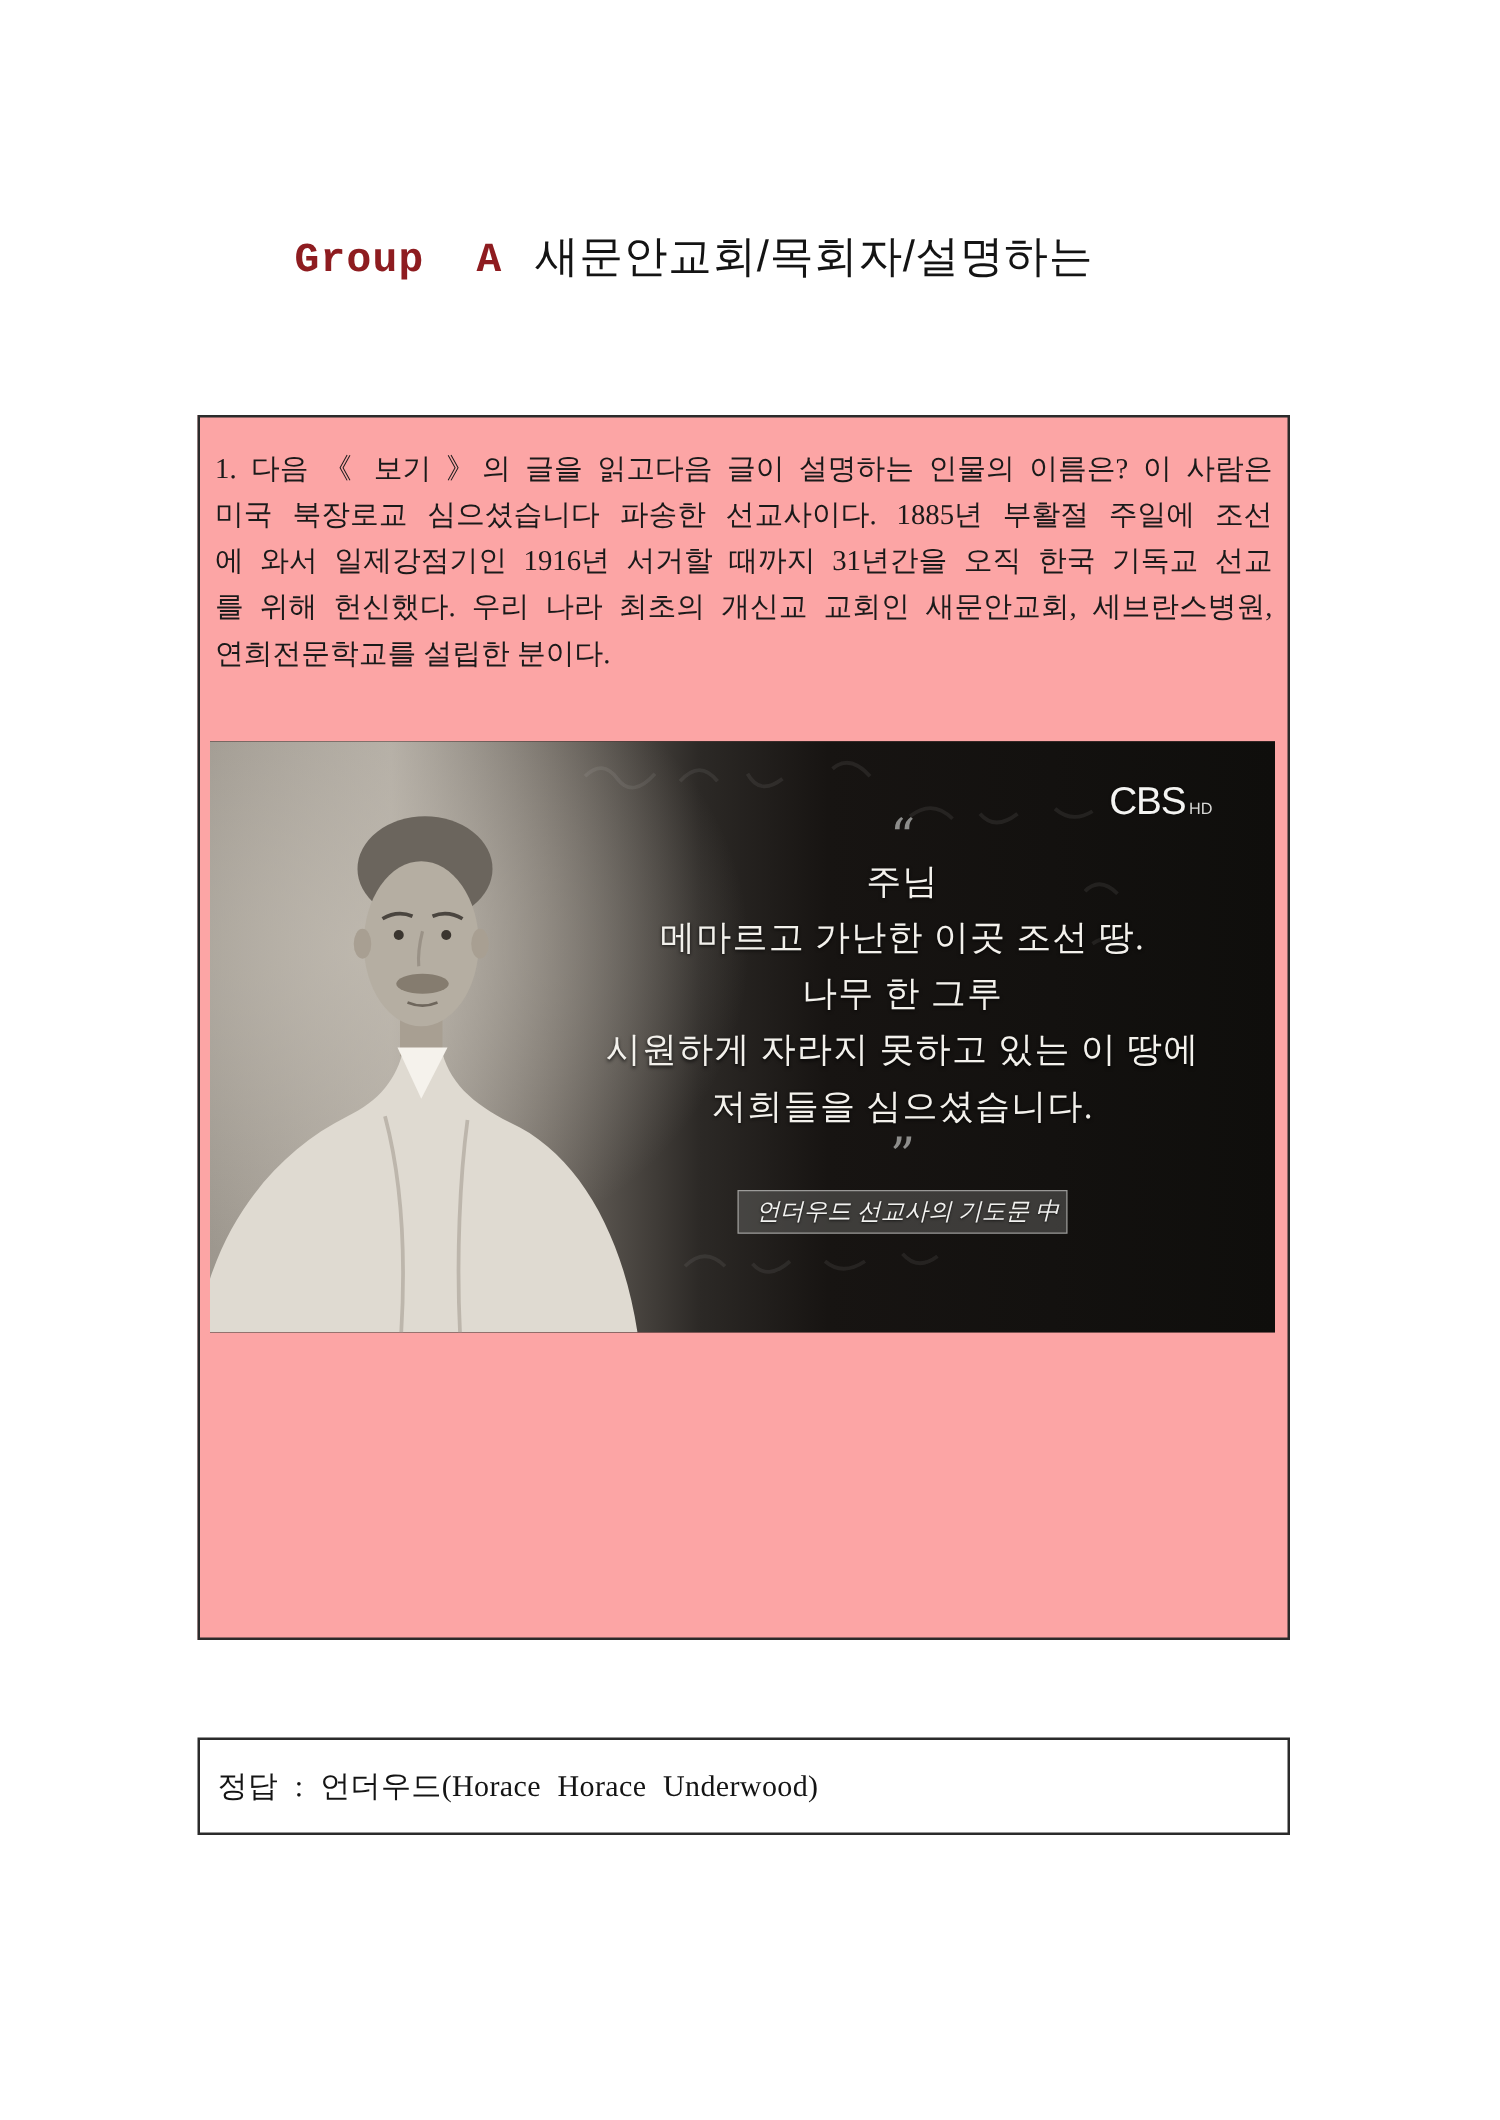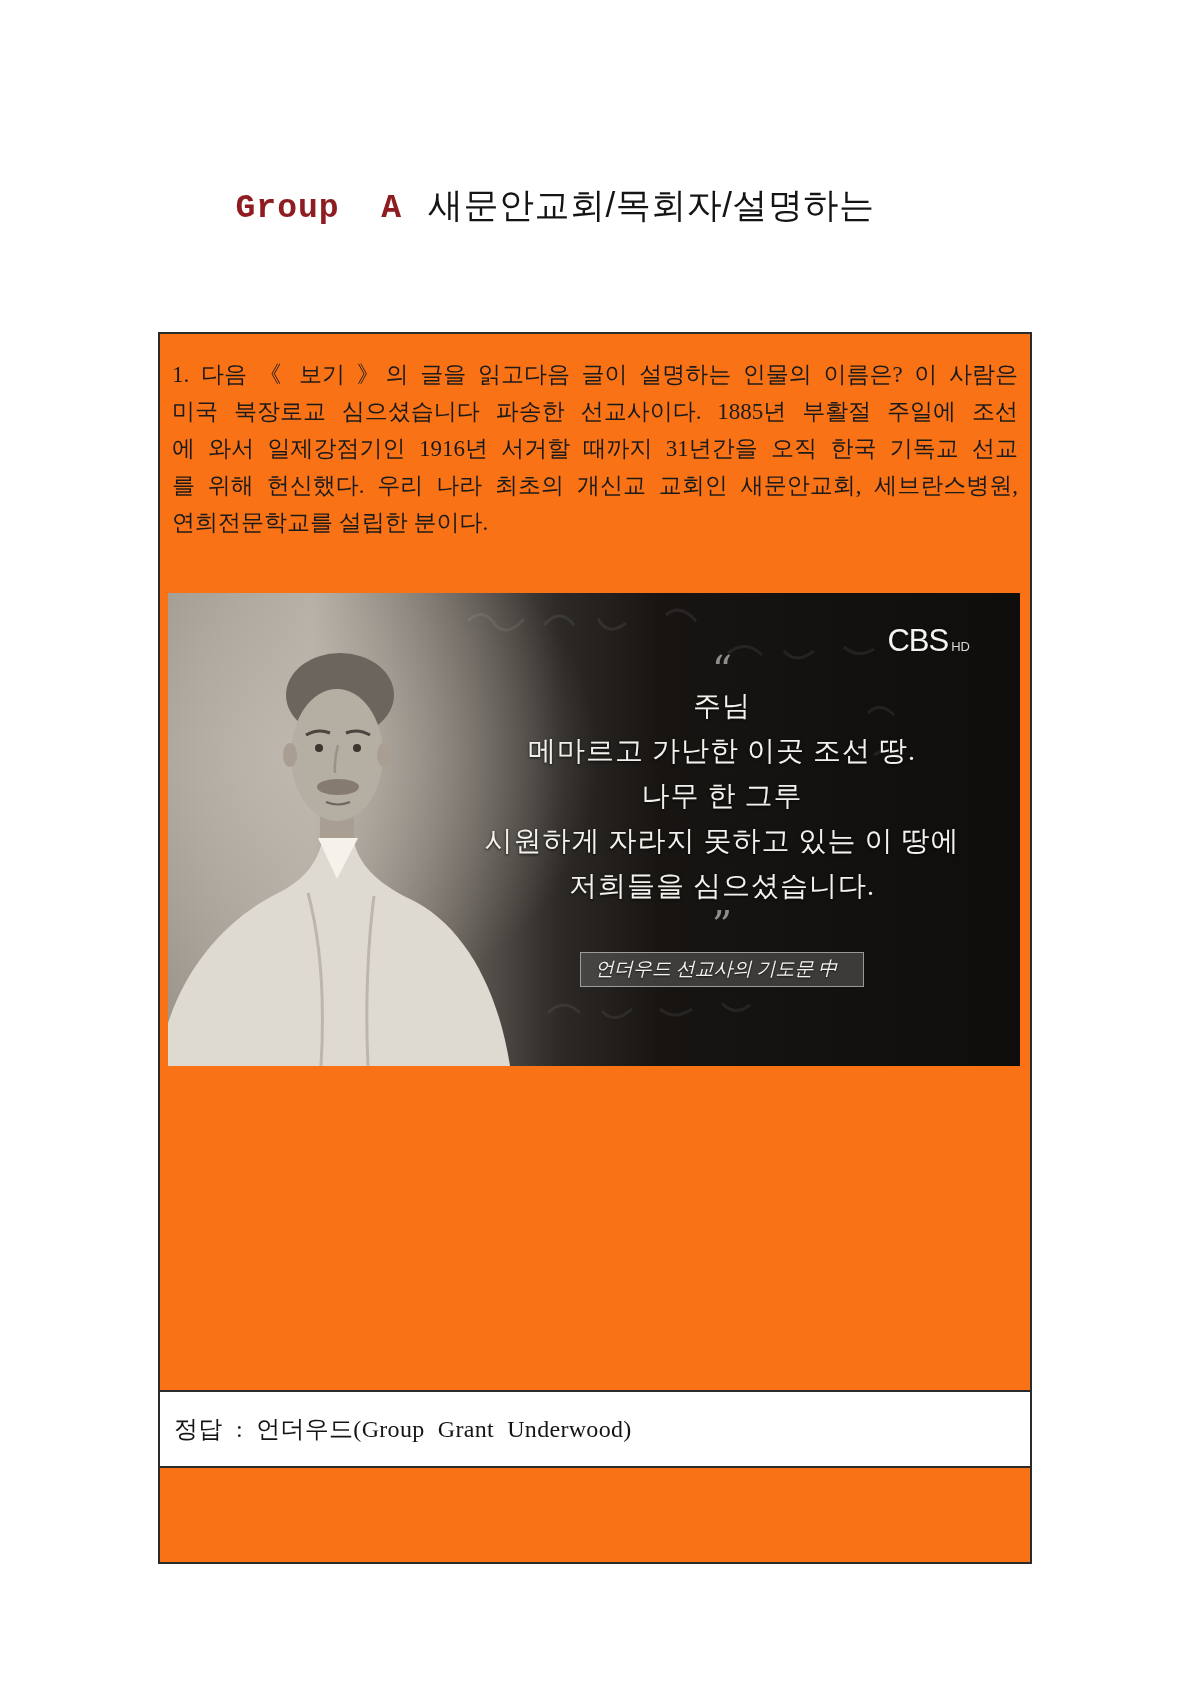--- a/index.html
+++ b/index.html
@@ -28,24 +28,24 @@
   }
   .group-subtitle{
     font-family:"Liberation Sans", sans-serif;
     font-size:35px;
     color:#141414;
     letter-spacing:0.5px;
   }
   
   .question-box{
     position:absolute;left:158px;top:332px;
-    width:874px;height:1232px;
+    width:874px;height:980px;
     border:2px solid #2b2b2b;
     box-sizing:border-box;
-    background:#f97316;
+    background:#fca5a5;
   }
   .question-text{
     position:absolute;left:12px;right:12px;top:22px;
     font-size:23px;line-height:37px;
     color:#1a1a1a;
   }
   .qline{text-align:justify;text-align-last:justify;}
   .qline.last{text-align-last:left;}
   
   .photo{
@@ -80,21 +80,21 @@
     white-space:nowrap;
   }
   .quote-mark.close{margin-top:4px;}
   .quote-caption{
     display:inline-block;margin-top:14px;
     font-style:italic;
     font-size:19px;
     color:#f2f2f0;
     background:rgba(110,110,108,0.45);
     border:1px solid rgba(230,230,228,0.55);
-    padding:3px 26px 4px 14px;
+    padding:3px 6px 4px 14px;
     text-shadow:0 1px 2px rgba(0,0,0,.7);
     white-space:nowrap;
   }
   
   .answer-box{
     position:absolute;left:158px;top:1390px;
     width:874px;height:78px;
     border:2px solid #2b2b2b;
     box-sizing:border-box;
     background:#ffffff;
@@ -188,16 +188,16 @@
         <div class="quote-line">저희들을 심으셨습니다.</div>
         <div class="quote-mark close">”</div>
         <div>
           <span class="quote-caption">언더우드 선교사의 기도문 中</span>
         </div>
       </div>
     </div>
   </div>
 
   <div class="answer-box">
-    <span class="answer-text">정답 : 언더우드(Group Grant Underwood)</span>
+    <span class="answer-text">정답 : 언더우드(Horace Horace Underwood)</span>
   </div>
 
 </div>
 
 </body></html>

